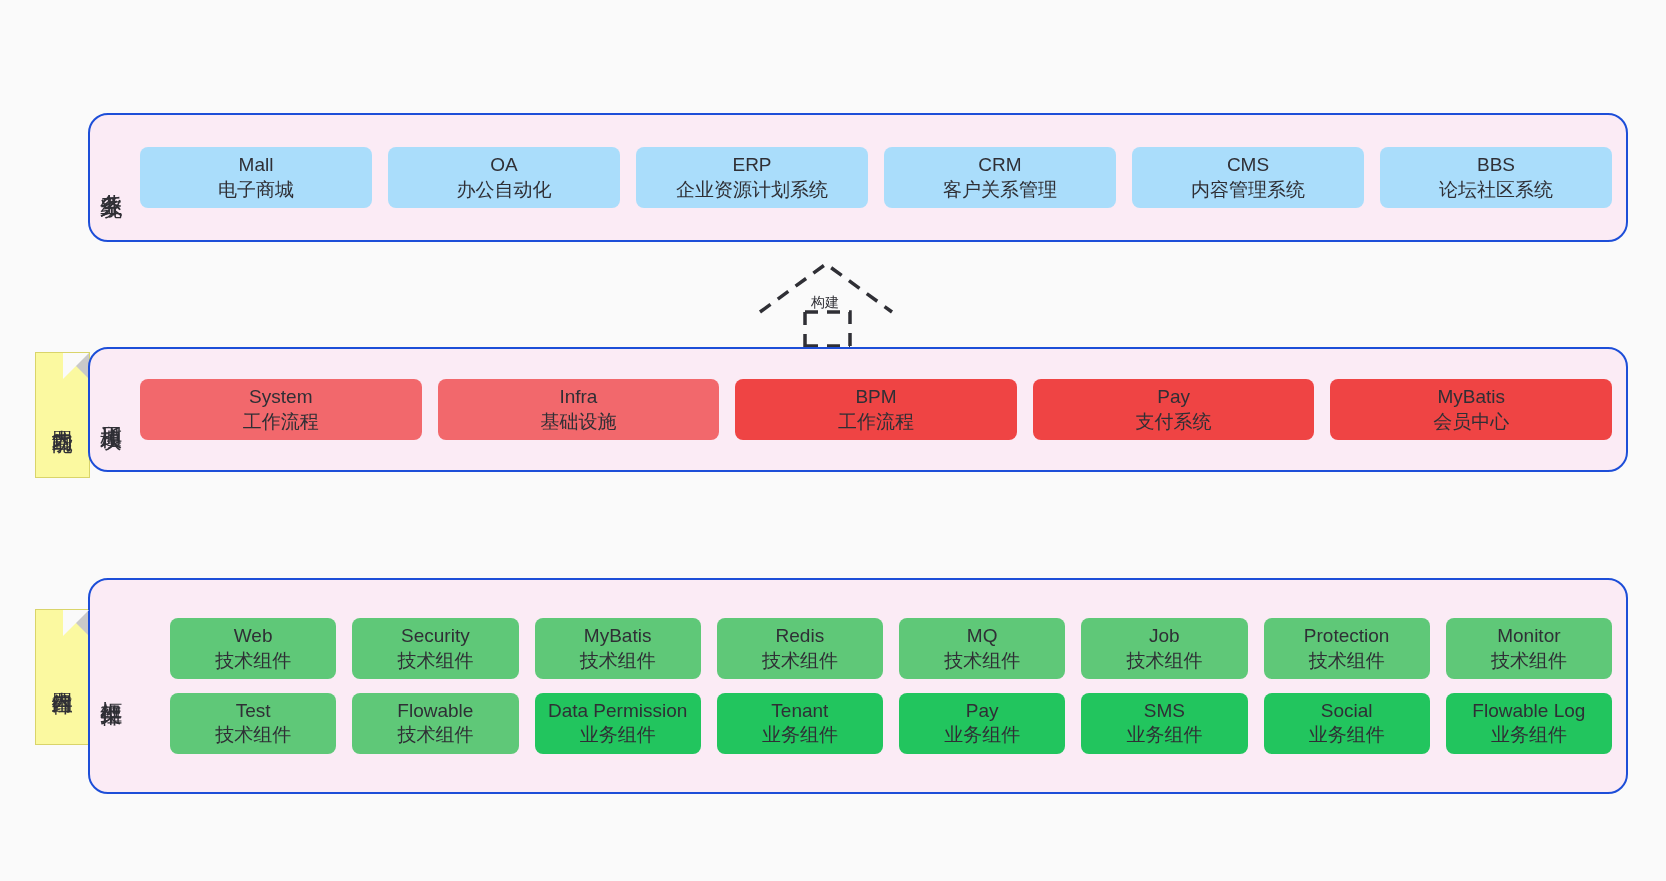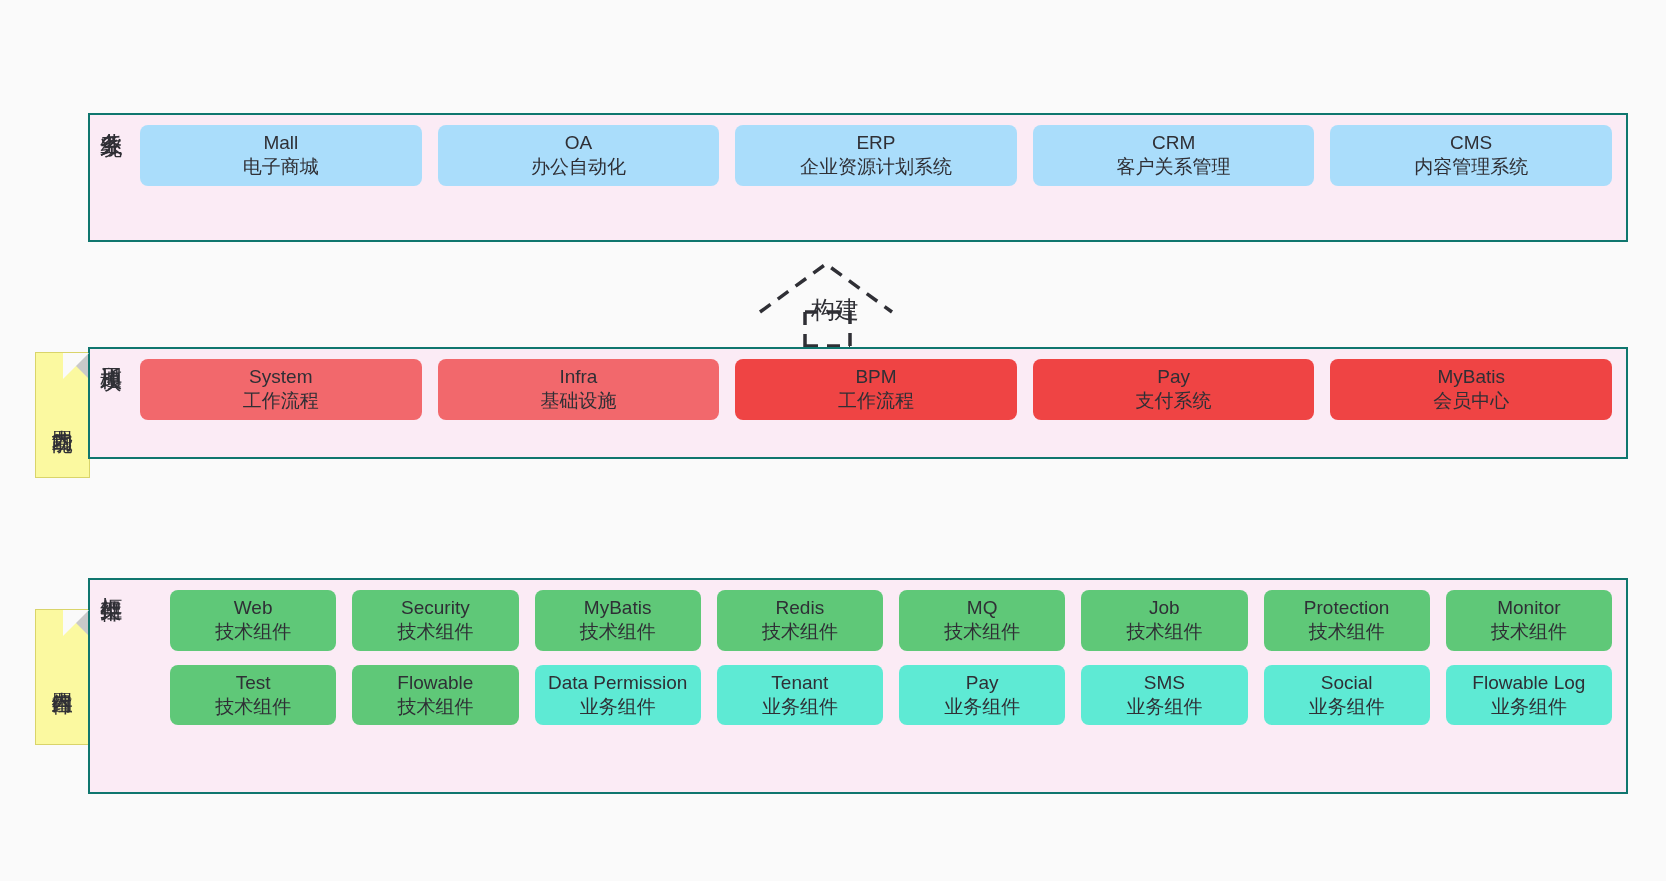--- a/index.html
+++ b/index.html
@@ -11,25 +11,25 @@
     color:#333;
     overflow:hidden;
     position:relative;
   }
   #stage{position:absolute;left:0;top:0;width:1666px;height:881px;}
 
   
   .layer{
     position:absolute;
     background:#fbebf5;
-    border:2px solid #0f766e;
-    border-radius:0;
-    box-sizing:border-box;
-    display:flex;
-    align-items:flex-start;
+    border:2px solid #1d4ed8;
+    border-radius:20px;
+    box-sizing:border-box;
+    display:flex;
+    align-items:center;
   }
   
   .layer-title{
     flex:0 0 auto;
     width:42px;
     display:flex;
     align-items:center;
     justify-content:center;
     font-size:22px;
     line-height:1.12;
@@ -70,21 +70,21 @@
     user-select:none;
   }
   .cell .l1{white-space:normal;}
   .cell .l2{white-space:nowrap;}
 
   
   .c-blue      {background:#aaddfb;}
   .c-red       {background:#f2686c;}
   .c-pink      {background:#ef4444;}
   .c-green     {background:#5fc878;}
-  .c-greenlite {background:#5eead4;}
+  .c-greenlite {background:#22c55e;}
 
   
   .note{
     position:absolute;
     background:#fbf9a0;
     border:1px solid #d9d46a;
     box-sizing:border-box;
     display:flex;
     align-items:center;
     justify-content:center;
@@ -113,21 +113,21 @@
     border-left:26px solid #fafafa;
     border-bottom:26px solid transparent;
     z-index:1;
   }
 
   
   .arrow{position:absolute;}
   .arrow svg{display:block;overflow:visible;}
   .arrow-label{
     position:absolute;
-    font-size:24px;
+    font-size:14px;
     color:#2f2f35;
     white-space:nowrap;
     user-select:none;
     background:transparent;
   }
 </style>
 </head>
 <body>
 
 <div id="stage">
@@ -148,41 +148,45 @@
           <span class="l1">ERP</span>
           <span class="l2">企业资源计划系统</span>
         </div>
         <div class="cell c-blue">
           <span class="l1">CRM</span>
           <span class="l2">客户关系管理</span>
         </div>
         <div class="cell c-blue">
           <span class="l1">CMS</span>
           <span class="l2">内容管理系统</span>
+        </div>
+        <div class="cell c-blue">
+          <span class="l1">BBS</span>
+          <span class="l2">论坛社区系统</span>
         </div>
       </div>
     </div>
   </div>
 
   <div class="arrow" style="left:755px;top:258px;width:150px;height:90px;">
     <svg width="150" height="90" viewBox="0 0 150 90">
 
       <path d="M 5 54 L 71 6 L 137 54" fill="none" stroke="#2f2f35" stroke-width="3.5" stroke-dasharray="13 9" stroke-linecap="butt"></path>
 
       <path d="M 50 54 L 95 54 L 95 90 M 50 54 L 50 90" fill="none" stroke="#2f2f35" stroke-width="3.5" stroke-dasharray="13 9" stroke-linecap="butt"></path>
       <path d="M 50 88 L 95 88" fill="none" stroke="#2f2f35" stroke-width="3.5" stroke-dasharray="13 9"></path>
     </svg>
     <span class="arrow-label" style="left:56px;top:36px;">构建</span>
   </div>
 
   <div class="note" style="left:35px;top:352px;width:55px;height:126px;">
     <span>内置功能</span>
   </div>
 
-  <div class="layer" id="layer-modules" style="left:88px;top:347px;width:1540px;height:112px;">
+  <div class="layer" id="layer-modules" style="left:88px;top:347px;width:1540px;height:125px;">
     <div class="layer-title">通用模块</div>
     <div class="layer-body">
       <div class="row">
         <div class="cell c-red">
           <span class="l1">System</span>
           <span class="l2">工作流程</span>
         </div>
         <div class="cell c-red">
           <span class="l1">Infra</span>
           <span class="l2">基础设施</span>

